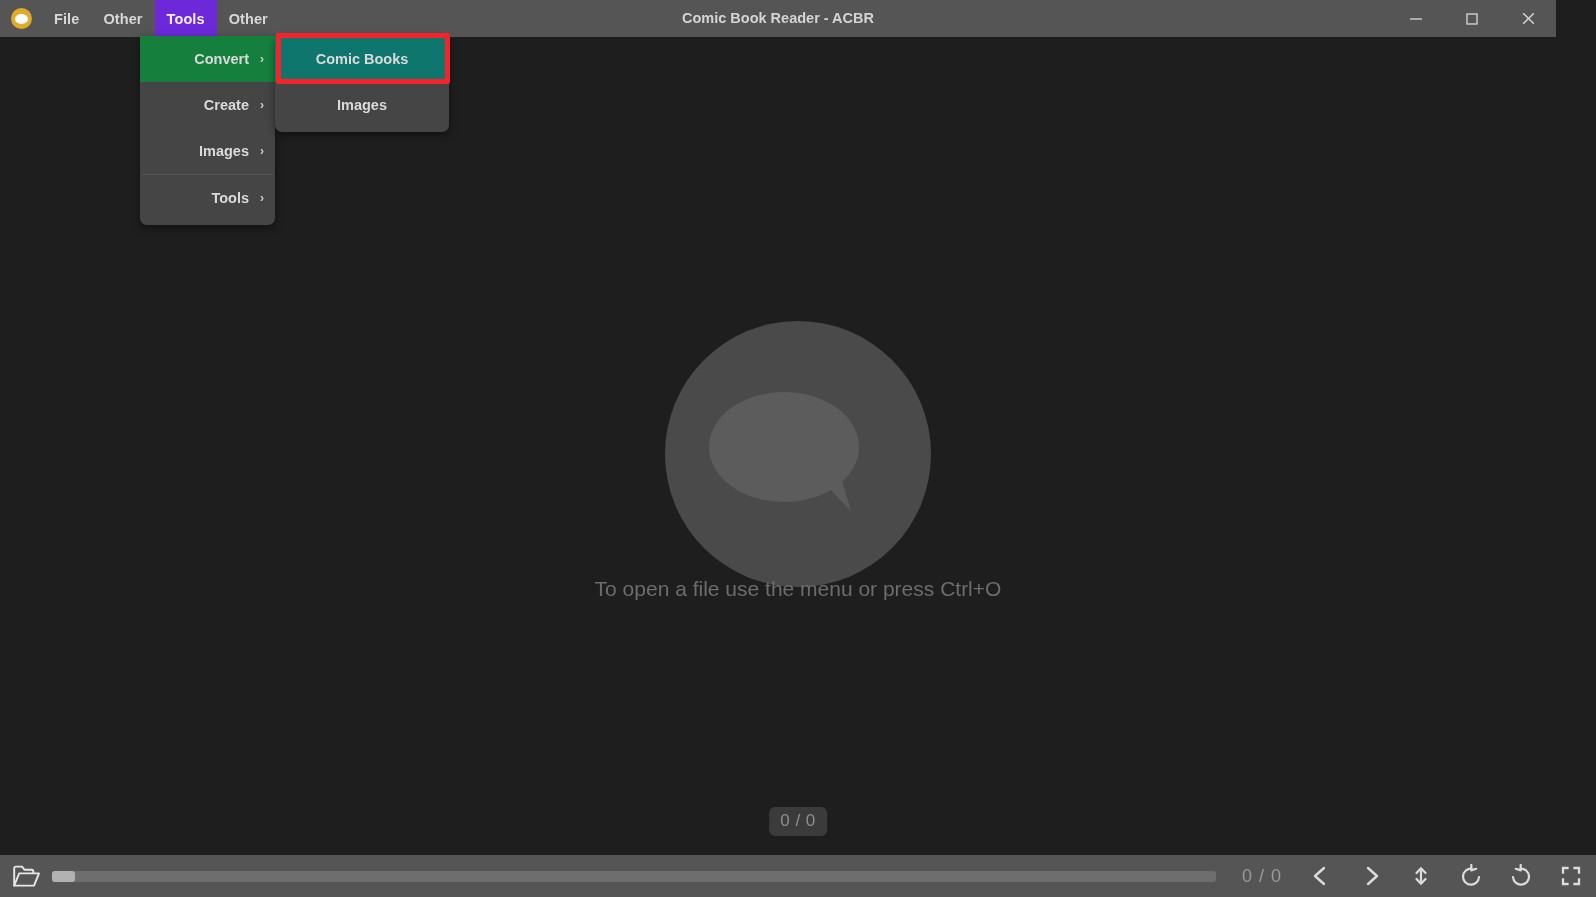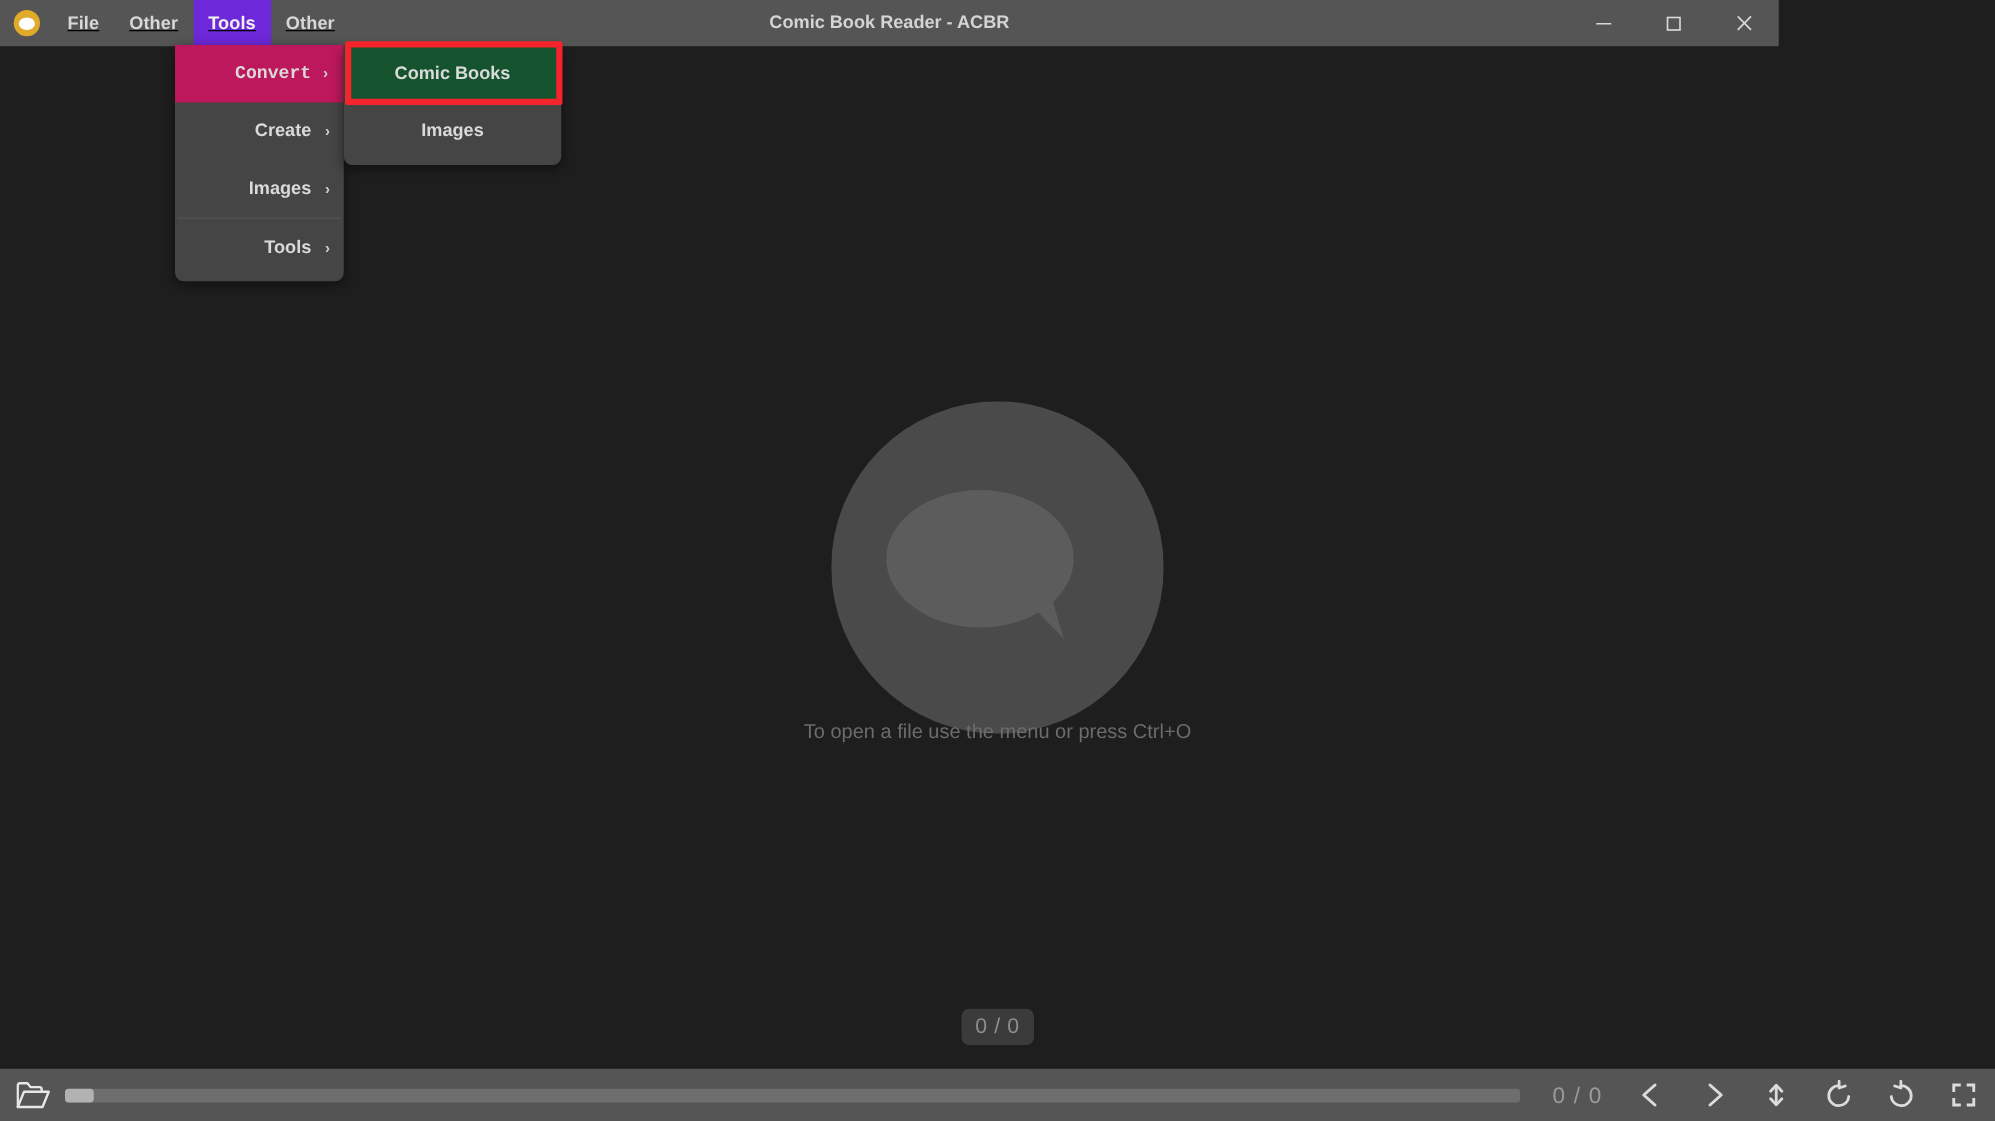--- a/index.html
+++ b/index.html
@@ -16,27 +16,26 @@
     position: relative;
     width: 1596px;
     height: 897px;
     background: #1e1e1e;
   }
 
   
   .titlebar {
     position: absolute;
     top: 0; left: 0;
-    width: 1423px;
+    width: 1556px;
     height: 37px;
     background: #555555;
     display: flex;
     align-items: stretch;
     z-index: 30;
-    text-decoration: underline;
   }
   .app-icon-wrap {
     width: 42px;
     display: flex;
     align-items: center;
     justify-content: center;
   }
   .app-icon {
     width: 21px; height: 21px;
     border-radius: 50%;
@@ -110,21 +109,21 @@
     display: flex;
     align-items: center;
     justify-content: flex-end;
     padding-right: 10px;
     font-size: 14.5px;
     font-weight: bold;
     color: #dadada;
     cursor: default;
     user-select: none;
   }
-  .dd-item.highlight { background: #be185d; font-family: Liberation Mono, monospace; }
+  .dd-item.highlight { background: #15803d; }
   .dd-item .label { margin-right: 16px; }
   .dd-item .chev {
     position: absolute;
     right: 11px;
     color: #cfcfcf;
     font-size: 12px;
     line-height: 1;
   }
   .dd-sep {
     height: 1px;
@@ -148,21 +147,21 @@
     height: 46px;
     display: flex;
     align-items: center;
     justify-content: center;
     font-size: 14.5px;
     font-weight: bold;
     color: #dadada;
     cursor: default;
     user-select: none;
   }
-  .sub-item.selected { background: #14532d; }
+  .sub-item.selected { background: #0f766e; }
   .highlight-box {
     position: absolute;
     left: 276px;
     top: 33px;
     width: 174px;
     height: 51px;
     border: 5px solid #f5232b;
     border-radius: 2px;
     z-index: 60;
     pointer-events: none;
@@ -183,21 +182,21 @@
     top: 284px;
     transform: translateX(-50%);
     width: 266px;
     height: 266px;
   }
   .empty-hint {
     position: absolute;
     left: 0; right: 0;
     top: 540px;
     text-align: center;
-    font-size: 16px;
+    font-size: 21px;
     color: #6c6c6c;
     user-select: none;
   }
   .page-badge {
     position: absolute;
     left: 50%;
     top: 770px;
     transform: translateX(-50%);
     background: #3b3b3b;
     color: #8f8f8f;

